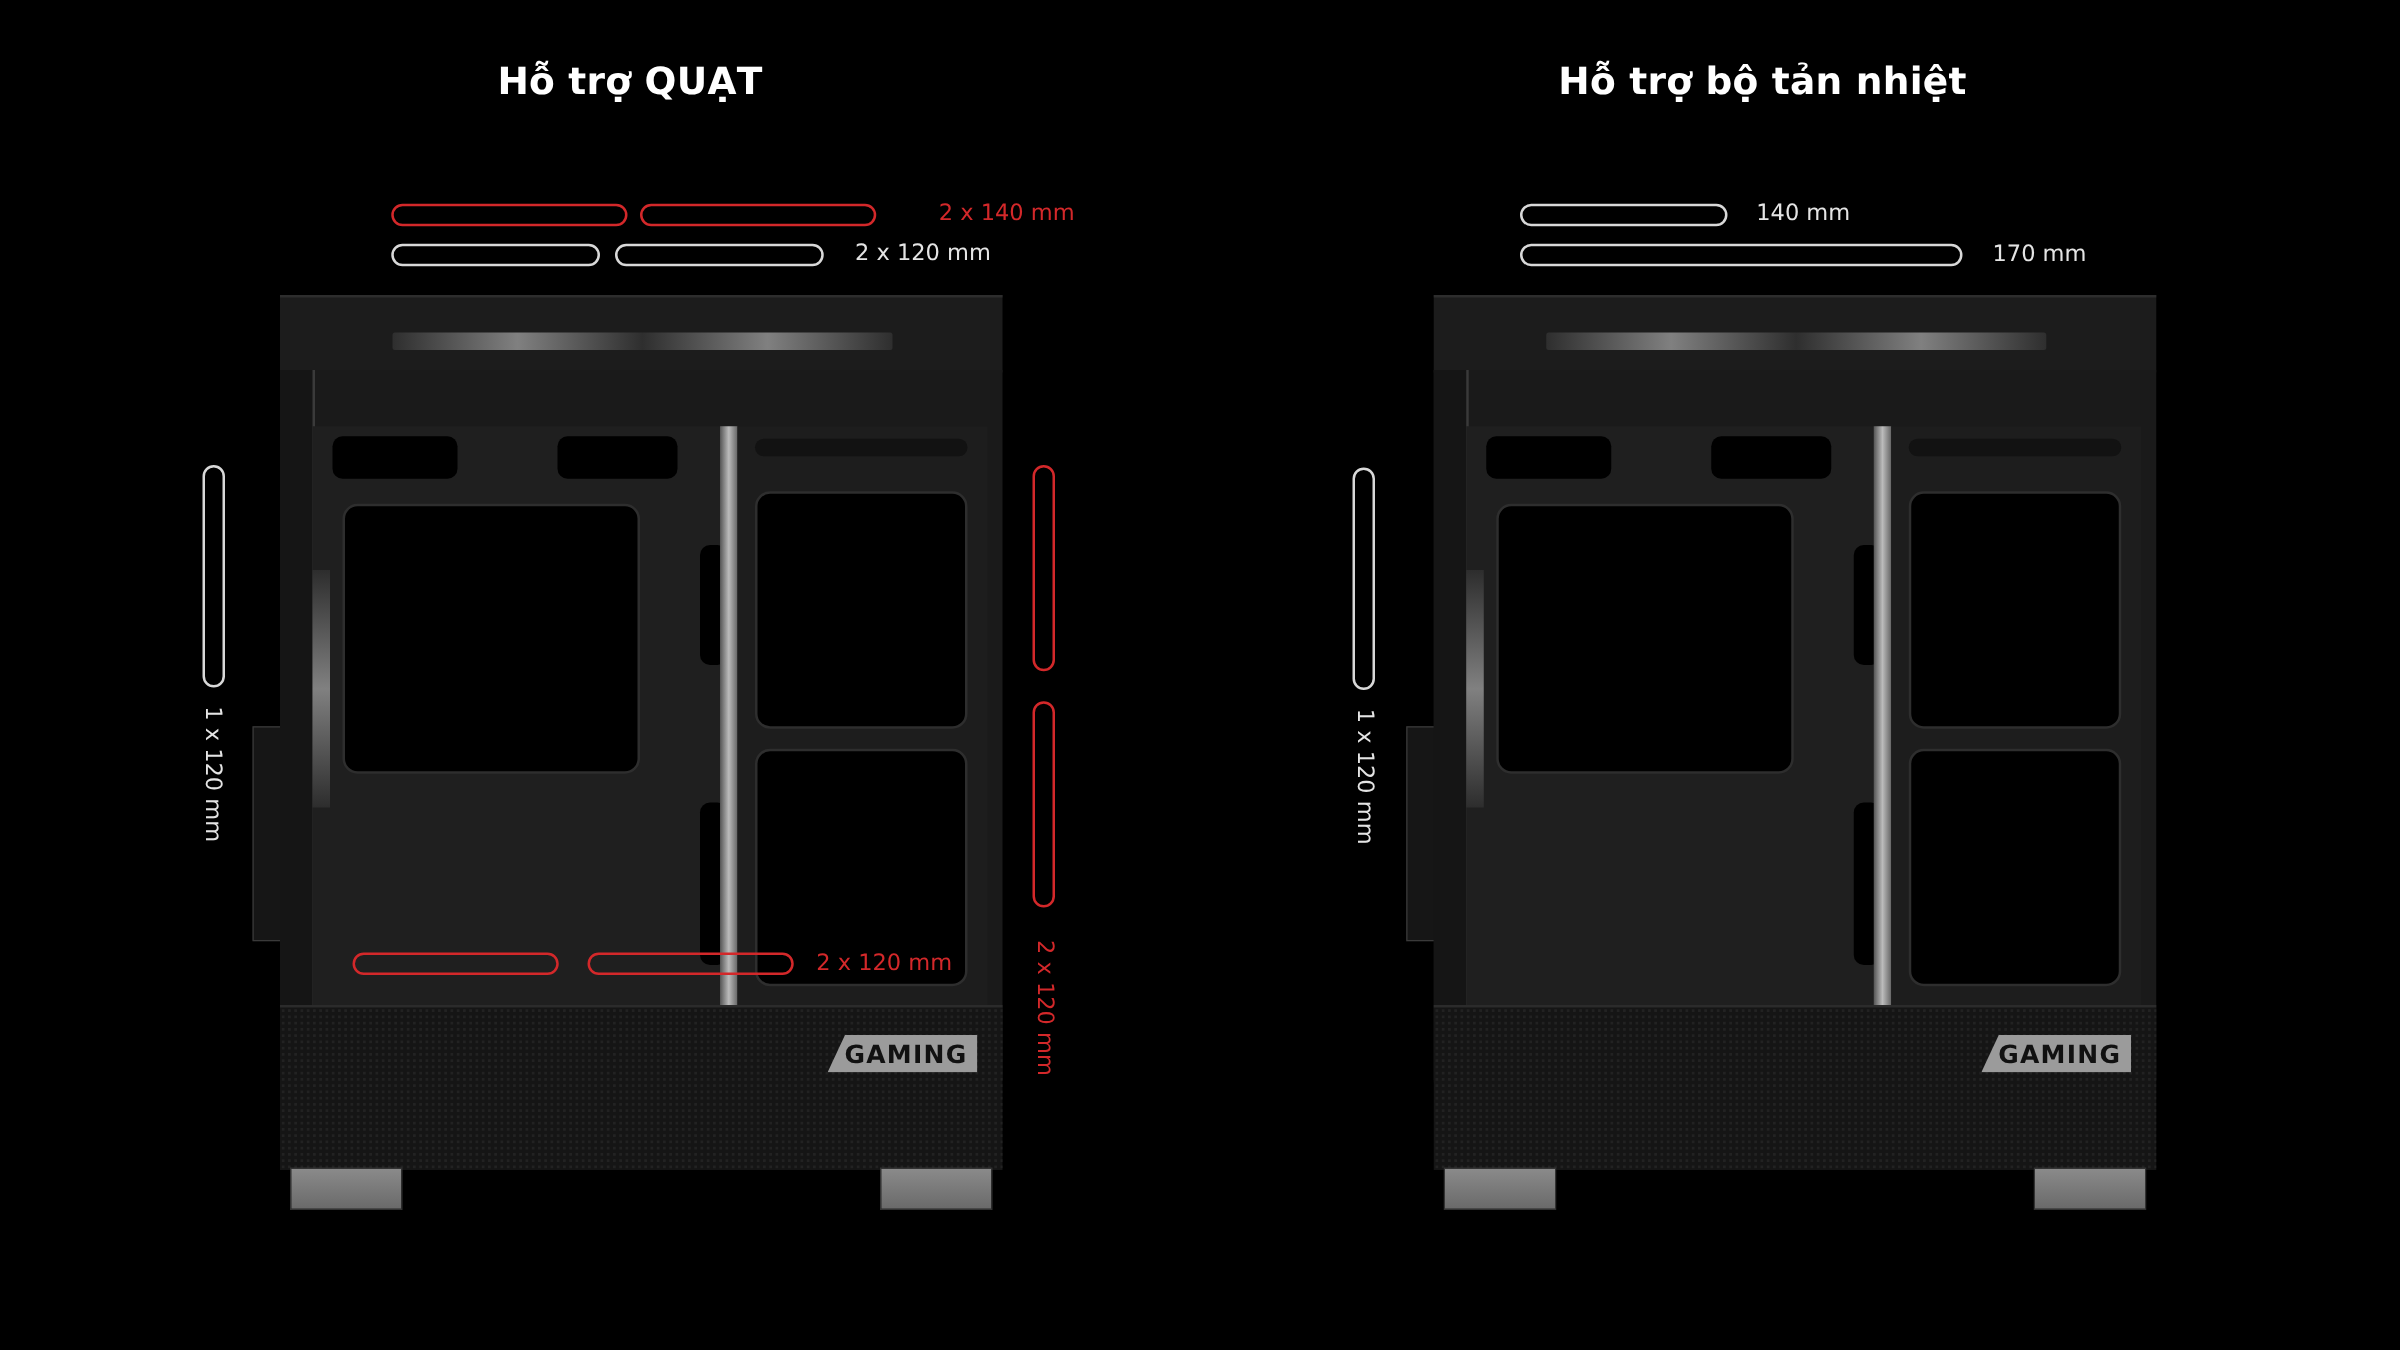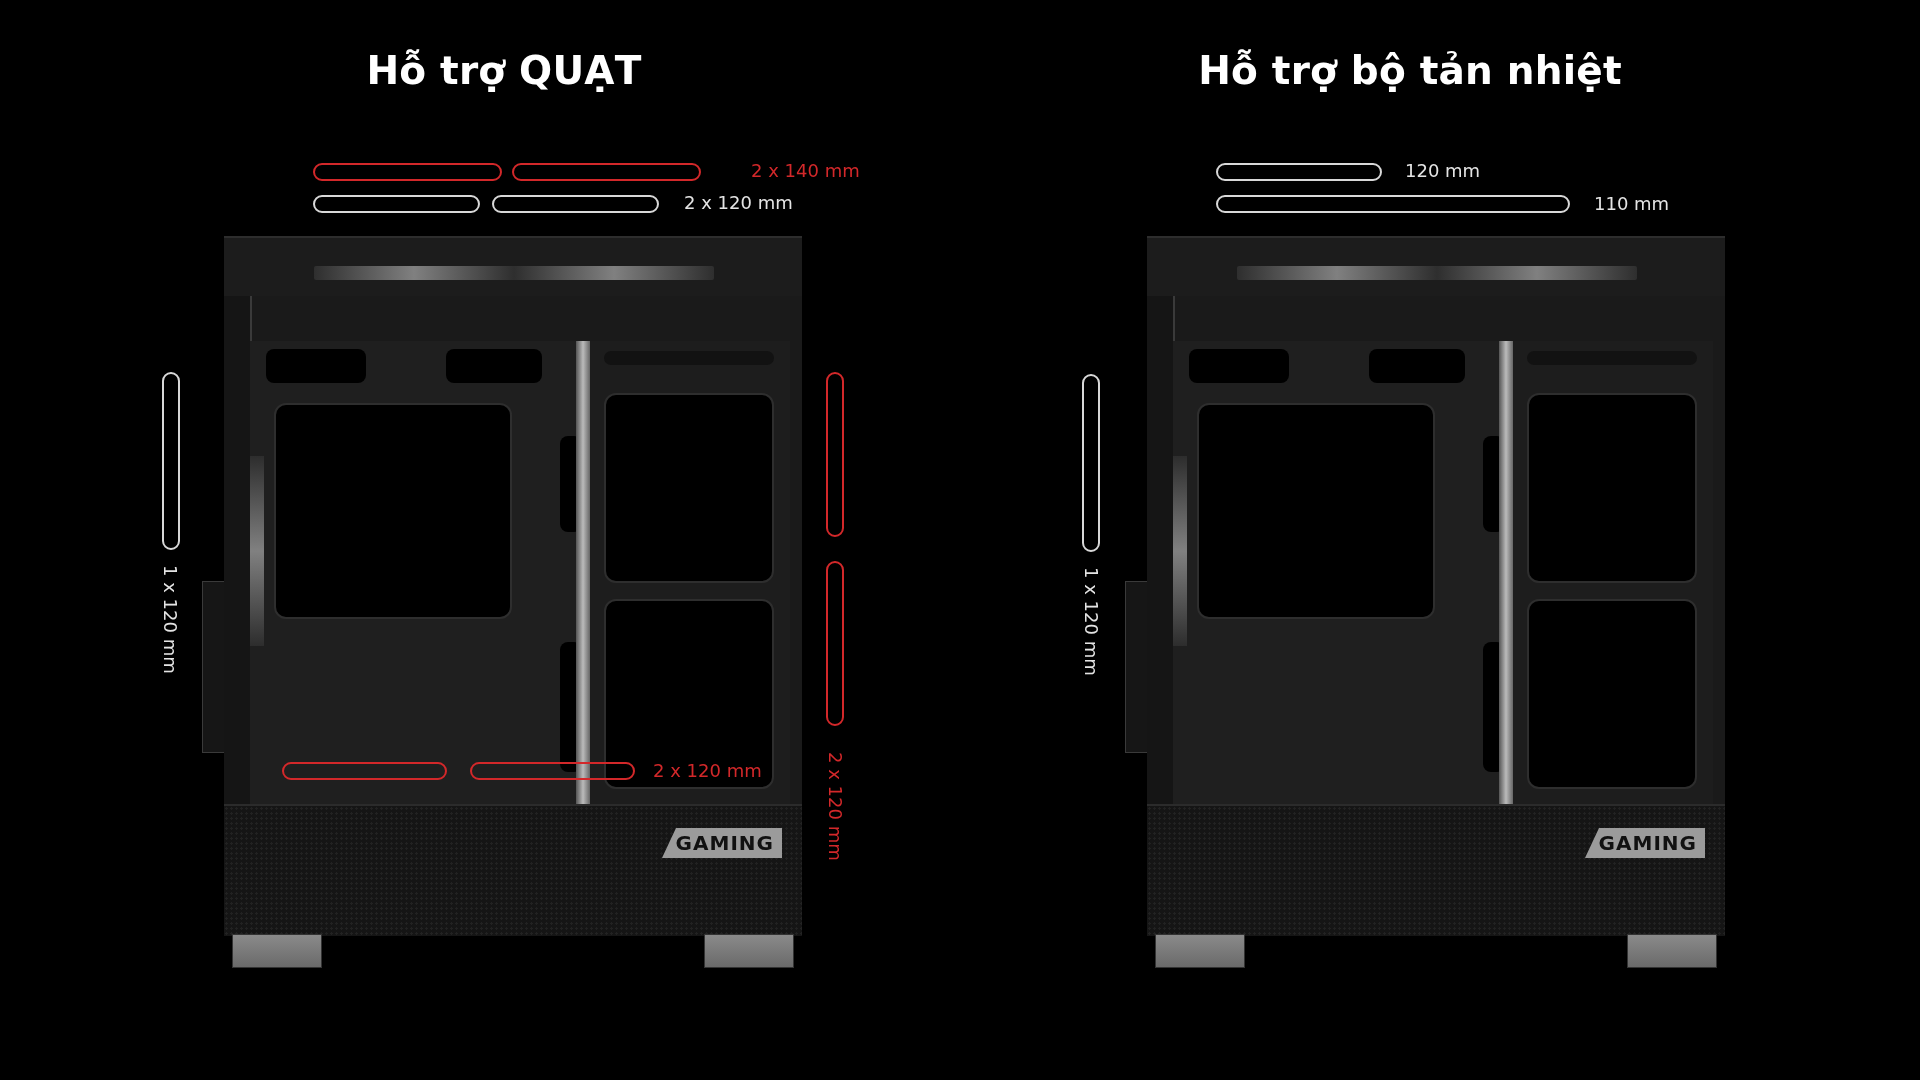--- a/index.html
+++ b/index.html
@@ -1,18 +1,18 @@
 <!DOCTYPE html>
 <html><head>
 <meta charset="utf-8">
 <style>
   html, body { margin:0; padding:0; background:#000; }
   body { width:1920px; height:1080px; position:relative; overflow:hidden; font-family:"DejaVu Sans", "Liberation Sans", sans-serif; color:#fff; }
   .abs { position:absolute; }
-  .title { font-family:"DejaVu Sans", sans-serif; font-weight:bold; font-size:39px; color:#fff; white-space:nowrap; text-align:center; letter-spacing:0.2px; }
+  .title { font-family:"DejaVu Sans", sans-serif; font-weight:bold; font-size:30px; color:#fff; white-space:nowrap; text-align:center; letter-spacing:0.2px; }
   .pill { position:absolute; border:2px solid #d8d8d8; border-radius:12px; box-sizing:border-box; }
   .pill.red { border-color:#d3282a; }
   .lbl { position:absolute; font-family:"DejaVu Sans", sans-serif; font-size:18px; color:#e4e4e4; white-space:nowrap; }
   .lbl.red { color:#d3282a; }
   .vlbl { position:absolute; font-family:"DejaVu Sans", sans-serif; font-size:18px; color:#e4e4e4; white-space:nowrap; transform-origin:0 0; transform:rotate(90deg); }
   .vlbl.red { color:#d3282a; }
 
   
   .case { position:absolute; width:578px; height:734px; }
   .case .top { position:absolute; left:0; top:0; width:578px; height:60px; background:#1c1c1c; border-top:2px solid #2d2d2d; }
@@ -83,24 +83,24 @@
 
   <div class="pill red" style="left:282px; top:762px; width:165px; height:18px;"></div>
   <div class="pill red" style="left:470px; top:762px; width:165px; height:18px;"></div>
   <div class="lbl red" style="left:653px; top:760px;">2 x 120 mm</div>
 </div>
 
 <div>
   <div class="abs title" style="left:1160px; top:48px; width:500px;">Hỗ trợ bộ tản nhiệt</div>
 
   <div class="pill" style="left:1216px; top:163px; width:166px; height:18px;"></div>
-  <div class="lbl" style="left:1405px; top:160px;">120 mm</div>
+  <div class="lbl" style="left:1405px; top:160px;">140 mm</div>
 
   <div class="pill" style="left:1216px; top:195px; width:354px; height:18px;"></div>
-  <div class="lbl" style="left:1594px; top:193px;">110 mm</div>
+  <div class="lbl" style="left:1594px; top:193px;">170 mm</div>
 
   <div class="pill" style="left:1082px; top:374px; width:18px; height:178px;"></div>
   <div class="vlbl" style="left:1102px; top:567px;">1 x 120 mm</div>
 
   <div class="case" style="left:1147px; top:236px;">
     <div class="top">
       <div class="fanblade"></div>
     </div>
     <div class="bracket"></div>
     <div class="body">

